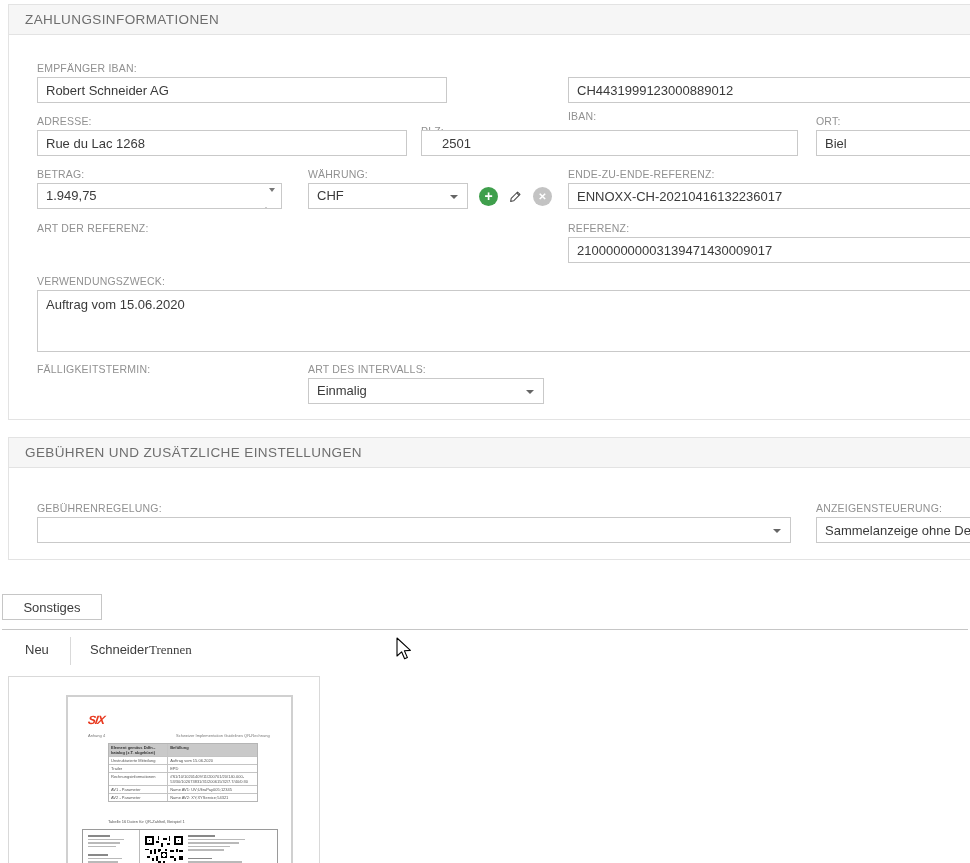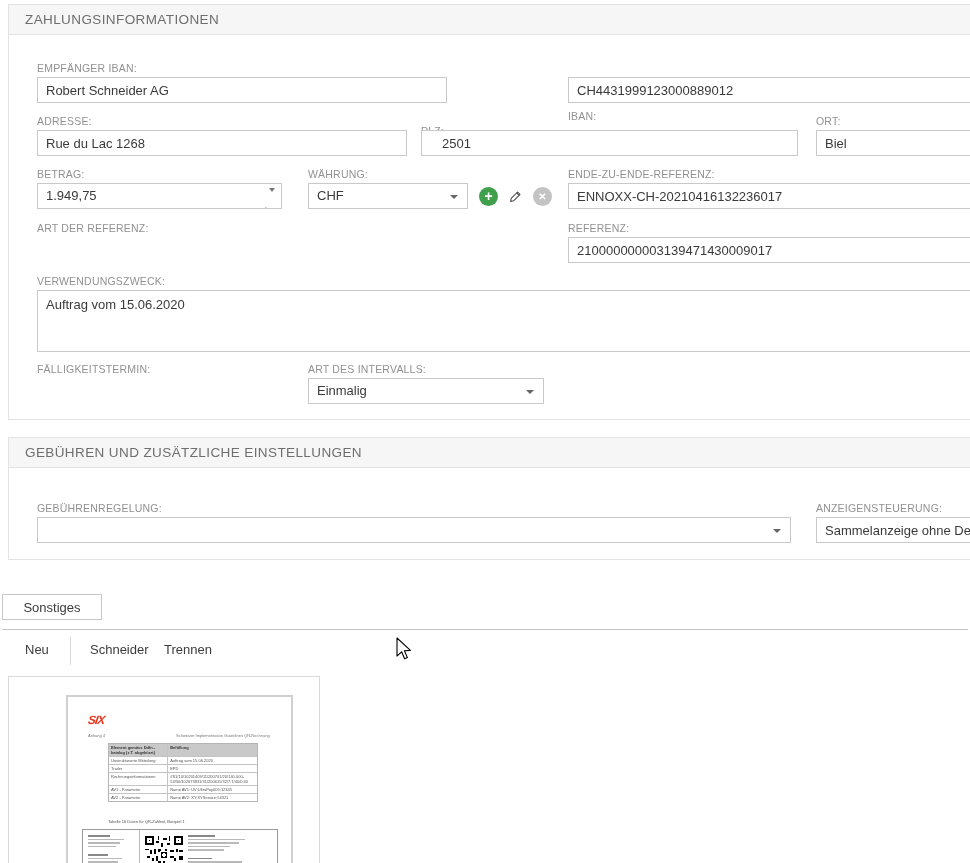--- a/index.html
+++ b/index.html
@@ -122,21 +122,21 @@
     <div class="lbl" style="left:807px; top:64px;">ANZEIGENSTEUERUNG:</div>
     <input class="field" style="left: 807px; top: 79px; width: 280px;" value="Sammelanzeige ohne Details">
   </div>
 
   <div class="tabline"></div>
   <div class="tab inactive">Sonstiges</div>
 
   <div class="toolbtn" style="left:21px;">Neu</div>
   <div class="toolsep"></div>
   <div class="toolbtn" style="left:86px;">Schneider</div>
-  <div class="toolbtn" style="left:160px;">Trennen</div>
+  <div class="toolbtn" style="left:145px;font-family:Liberation Serif, serif;">Trennen</div>
 
   <div class="tile">
     <div class="page">
       <div class="six-logo">SIX</div>
       <div class="micro" style="left:20px; top:36px;">Anhang 4</div>
       <div class="micro" style="left:108px; top:36px;">Schweizer Implementation Guidelines QR-Rechnung</div>
 
       <div class="mtable">
         <div class="mrow mhead">
             <div class="mc1">Element gemäss Ddfn.-katalog (z.T. abgekürzt)</div>

